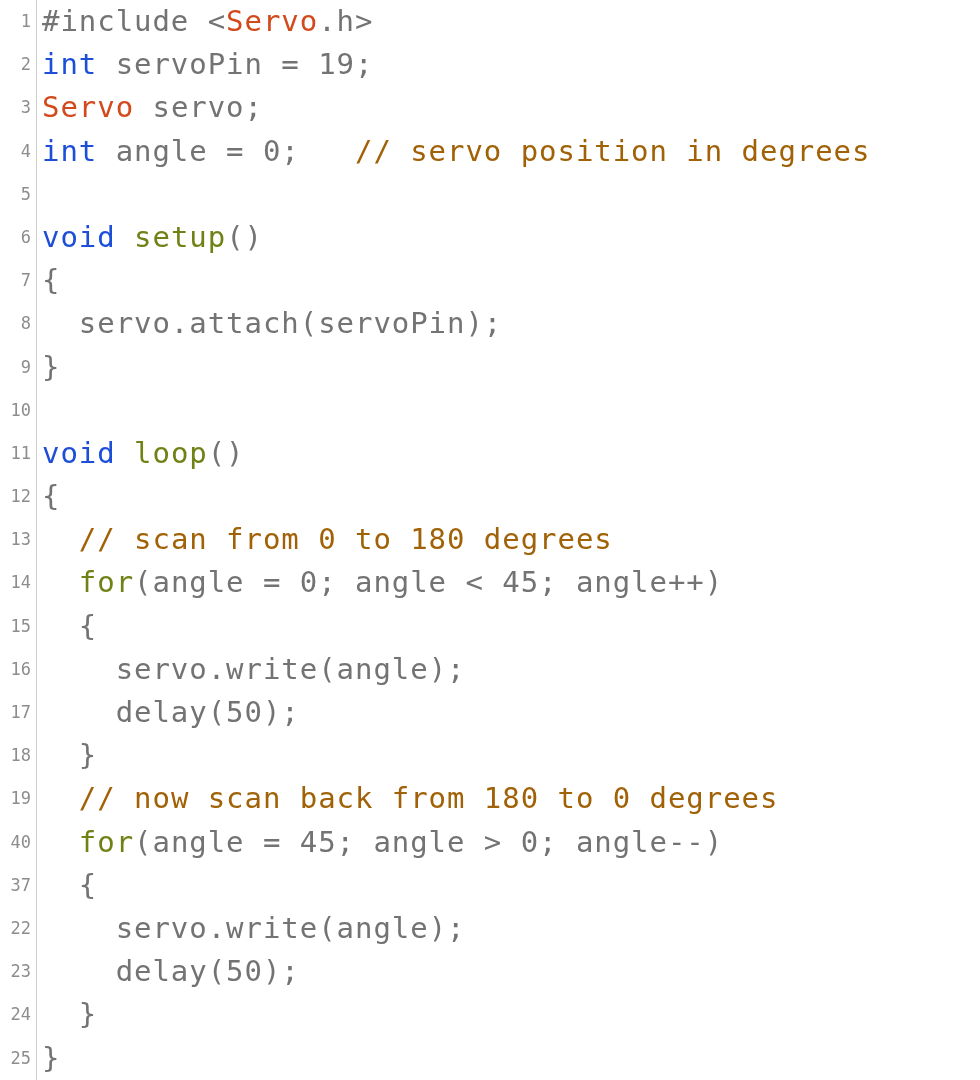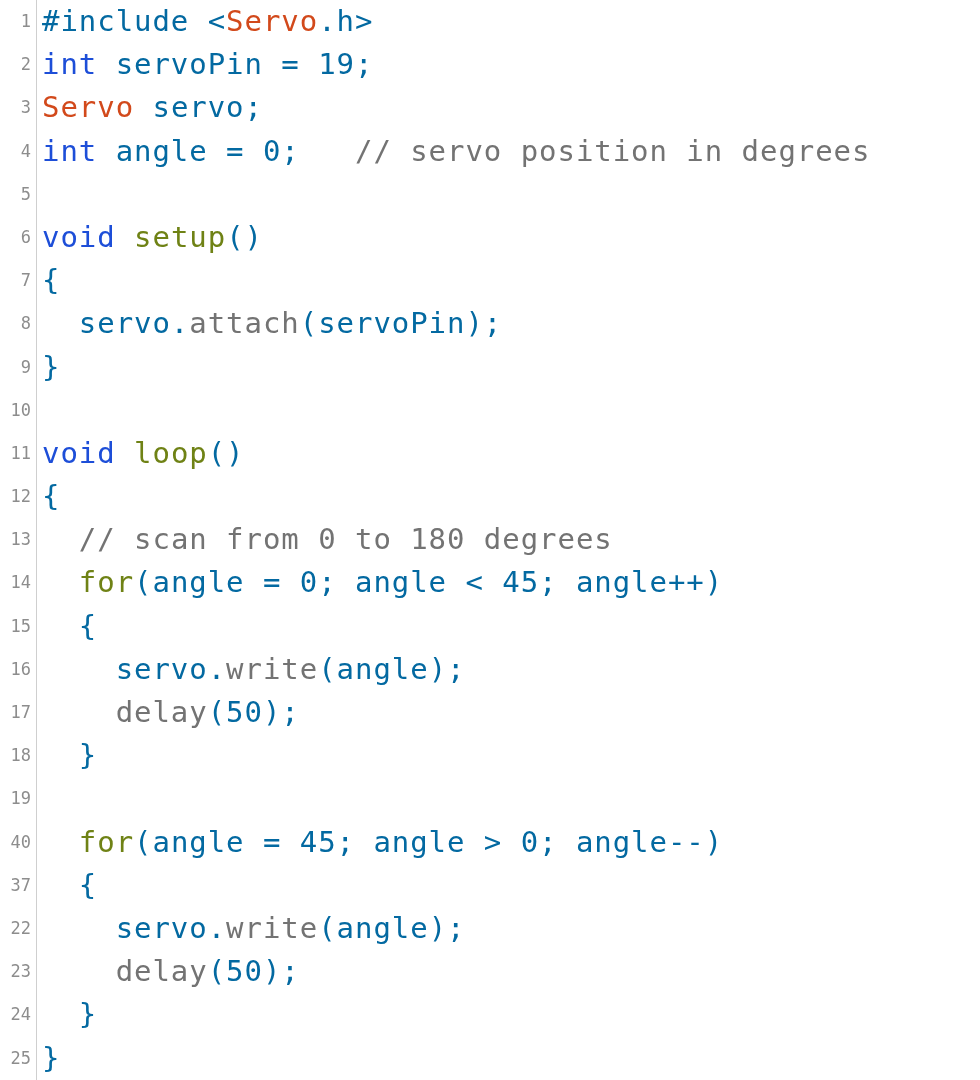--- a/index.html
+++ b/index.html
@@ -57,26 +57,26 @@
     left: 42px;
     top: 0;
     line-height: 43.2px;
     font-size: 29px;
     letter-spacing: 0.95px;
     color: #141414;
     font-family: "DejaVu Sans Mono", "Liberation Mono", monospace;
   }
 
   
-  .tok-plain    { color: #0369a1; }
+  .tok-plain    { color: #737373; }
   .tok-keyword  { color: #1d4ed8; }   
   .tok-type     { color: #d2491b; }   
   .tok-func     { color: #6f8215; }   
   .tok-call     { color: #737373; }   
-  .tok-comment  { color: #737373; text-align: center; }
+  .tok-comment  { color: #a16207; text-align: center; }
 </style>
 </head>
 <body>
 
 <div id="editor">
   <div id="gutter-rule"></div>
   <div id="code-body">
       <div class="code-line"><span class="line-no">1</span><span class="line-code"><span class="tok-plain">#include &lt;</span><span class="tok-type">Servo</span><span class="tok-plain">.h&gt;</span></span></div>
       <div class="code-line"><span class="line-no">2</span><span class="line-code"><span class="tok-keyword">int</span><span class="tok-plain"> servoPin = 19;</span></span></div>
       <div class="code-line"><span class="line-no">3</span><span class="line-code"><span class="tok-type">Servo</span><span class="tok-plain"> servo;</span></span></div>
@@ -88,21 +88,21 @@
       <div class="code-line"><span class="line-no">9</span><span class="line-code"><span class="tok-plain">}</span></span></div>
       <div class="code-line"><span class="line-no">10</span><span class="line-code"></span></div>
       <div class="code-line"><span class="line-no">11</span><span class="line-code"><span class="tok-keyword">void</span><span class="tok-plain"> </span><span class="tok-func">loop</span><span class="tok-plain">()</span></span></div>
       <div class="code-line"><span class="line-no">12</span><span class="line-code"><span class="tok-plain">{</span></span></div>
       <div class="code-line"><span class="line-no">13</span><span class="line-code"><span class="tok-plain">  </span><span class="tok-comment">// scan from 0 to 180 degrees</span></span></div>
       <div class="code-line"><span class="line-no">14</span><span class="line-code"><span class="tok-plain">  </span><span class="tok-func">for</span><span class="tok-plain">(angle = 0; angle &lt; 45; angle++)</span></span></div>
       <div class="code-line"><span class="line-no">15</span><span class="line-code"><span class="tok-plain">  {</span></span></div>
       <div class="code-line"><span class="line-no">16</span><span class="line-code"><span class="tok-plain">    servo.</span><span class="tok-call">write</span><span class="tok-plain">(angle);</span></span></div>
       <div class="code-line"><span class="line-no">17</span><span class="line-code"><span class="tok-plain">    </span><span class="tok-call">delay</span><span class="tok-plain">(50);</span></span></div>
       <div class="code-line"><span class="line-no">18</span><span class="line-code"><span class="tok-plain">  }</span></span></div>
-      <div class="code-line"><span class="line-no">19</span></div>
+      <div class="code-line"><span class="line-no">19</span><span class="line-code"><span class="tok-plain">  </span><span class="tok-comment">// now scan back from 180 to 0 degrees</span></span></div>
       <div class="code-line"><span class="line-no">40</span><span class="line-code"><span class="tok-plain">  </span><span class="tok-func">for</span><span class="tok-plain">(angle = 45; angle &gt; 0; angle--)</span></span></div>
       <div class="code-line"><span class="line-no">37</span><span class="line-code"><span class="tok-plain">  {</span></span></div>
       <div class="code-line"><span class="line-no">22</span><span class="line-code"><span class="tok-plain">    servo.</span><span class="tok-call">write</span><span class="tok-plain">(angle);</span></span></div>
       <div class="code-line"><span class="line-no">23</span><span class="line-code"><span class="tok-plain">    </span><span class="tok-call">delay</span><span class="tok-plain">(50);</span></span></div>
       <div class="code-line"><span class="line-no">24</span><span class="line-code"><span class="tok-plain">  }</span></span></div>
       <div class="code-line"><span class="line-no">25</span><span class="line-code"><span class="tok-plain">}</span></span></div>
     </div>
 </div>
 
 </body></html>

